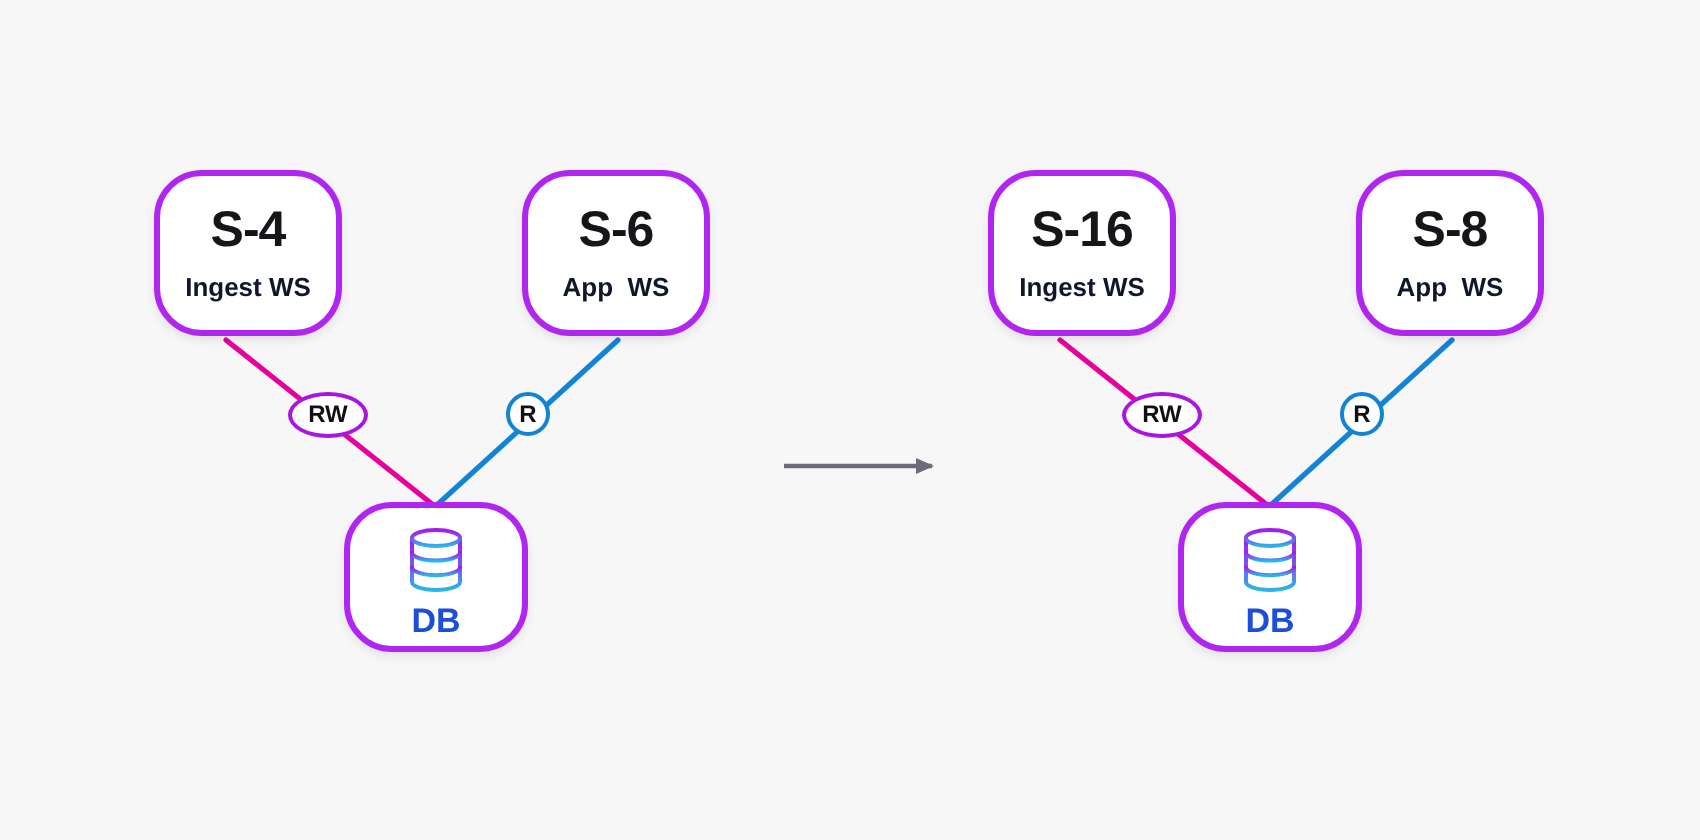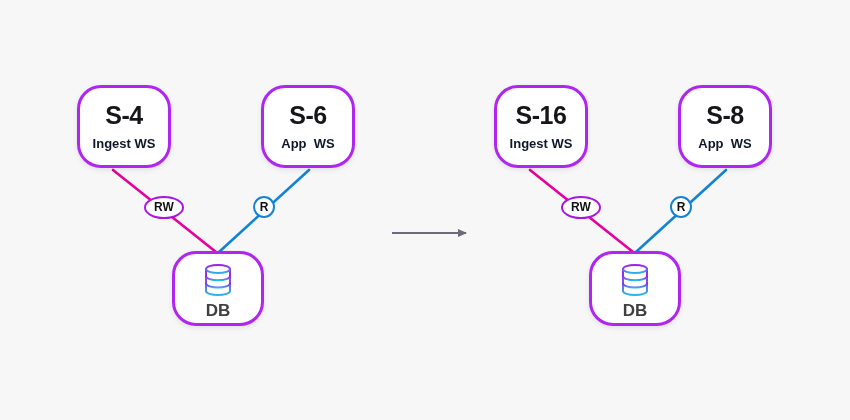--- a/index.html
+++ b/index.html
@@ -59,21 +59,21 @@
     height: 83px;
   }
   .db-node {
     width: 92px;
     height: 75px;
     padding-top: 4px;
   }
   .db-label {
     font-size: 17px;
     font-weight: bold;
-    color: #404040;
+    color: #1d4ed8;
     line-height: 1;
     margin-top: 5px;
   }
   .db-icon {
     display: block;
   }
   .badge {
     position: absolute;
     background: #ffffff;
     display: flex;

